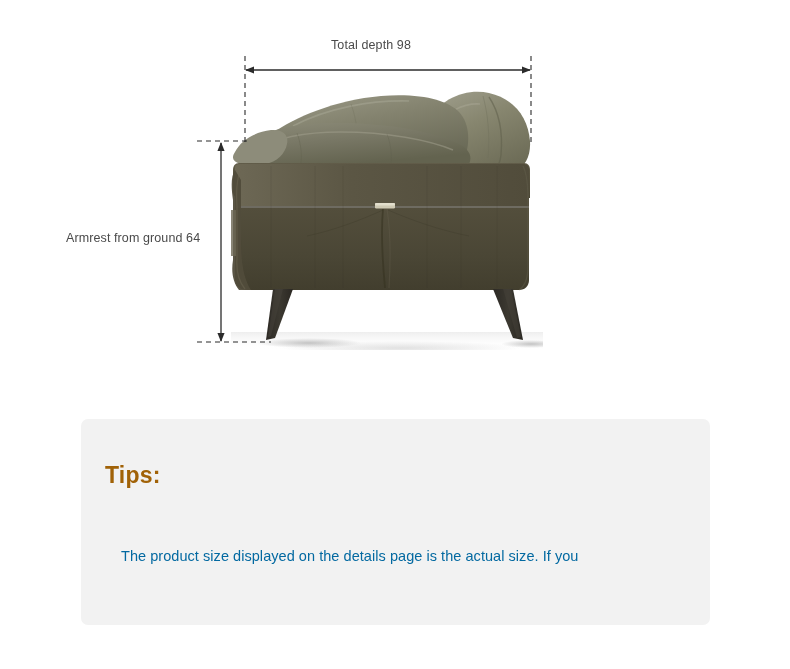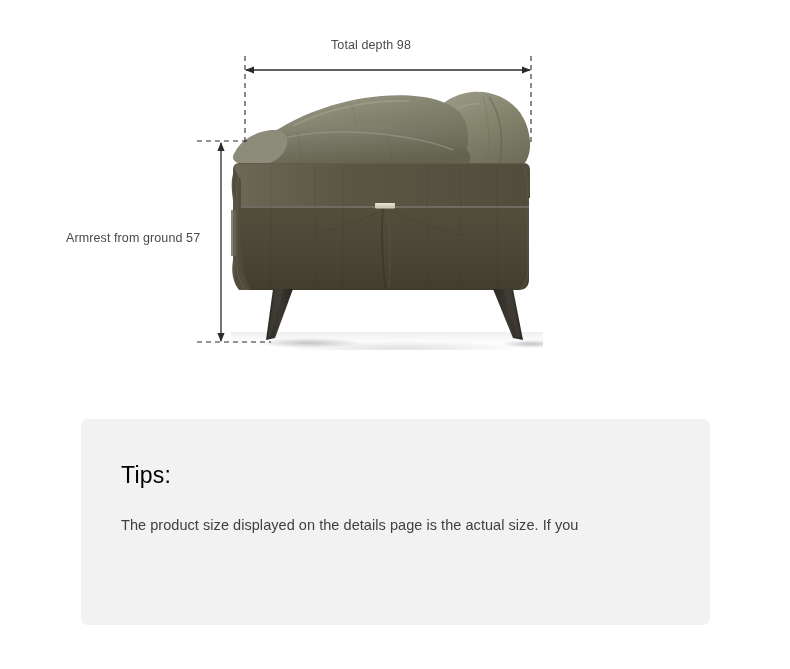--- a/index.html
+++ b/index.html
@@ -43,33 +43,34 @@
   
   #tips-card {
     position: absolute;
     left: 81px; top: 419px;
     width: 629px; height: 206px;
     background: #f2f2f2;
     border-radius: 7px;
   }
   #tips-title {
     position: absolute;
-    left: 40px; top: 43px;
+    left: 24px; top: 43px;
     font-size: 23px;
-    color: #000000;
-    font-weight: 400;
+    color: #a16207;
+    font-weight: 700;
     letter-spacing: .2px;
   }
   .tips-line {
     position: absolute;
     left: 40px;
     font-size: 14.5px;
-    color: #404040;
+    color: #0369a1;
     white-space: nowrap;
     letter-spacing: .05px;
+    margin-top: 31px;
   }
   #tips-line-0 { top: 98px; }
   #tips-line-1 { top: 139px; }
 </style>
 </head>
 <body>
 
 <div id="page">
 
   <div id="diagram">
@@ -213,21 +214,21 @@
       <g stroke="#2b2b2b" stroke-width="1.1" stroke-dasharray="5 4" fill="none">
         <path d="M188 141 L240 141"></path>
         <path d="M188 342 L262 342"></path>
       </g>
 
       <line x1="212" y1="143" x2="212" y2="341" stroke="#2b2b2b" stroke-width="1.3" marker-start="url(#arrowL)" marker-end="url(#arrowR)"></line>
     </svg>
 
     <div class="dim-label" id="label-depth">Total depth 98</div>
 
-    <div class="dim-label" id="label-armrest">Armrest from ground 57</div>
+    <div class="dim-label" id="label-armrest">Armrest from ground 64</div>
   </div>
 
   <div id="tips-card">
     <div id="tips-title">Tips:</div>
     <div class="tips-line" id="tips-line-0">The product size displayed on the details page is the actual size. If you</div>
   </div>
 
 </div>
 
 </body></html>

